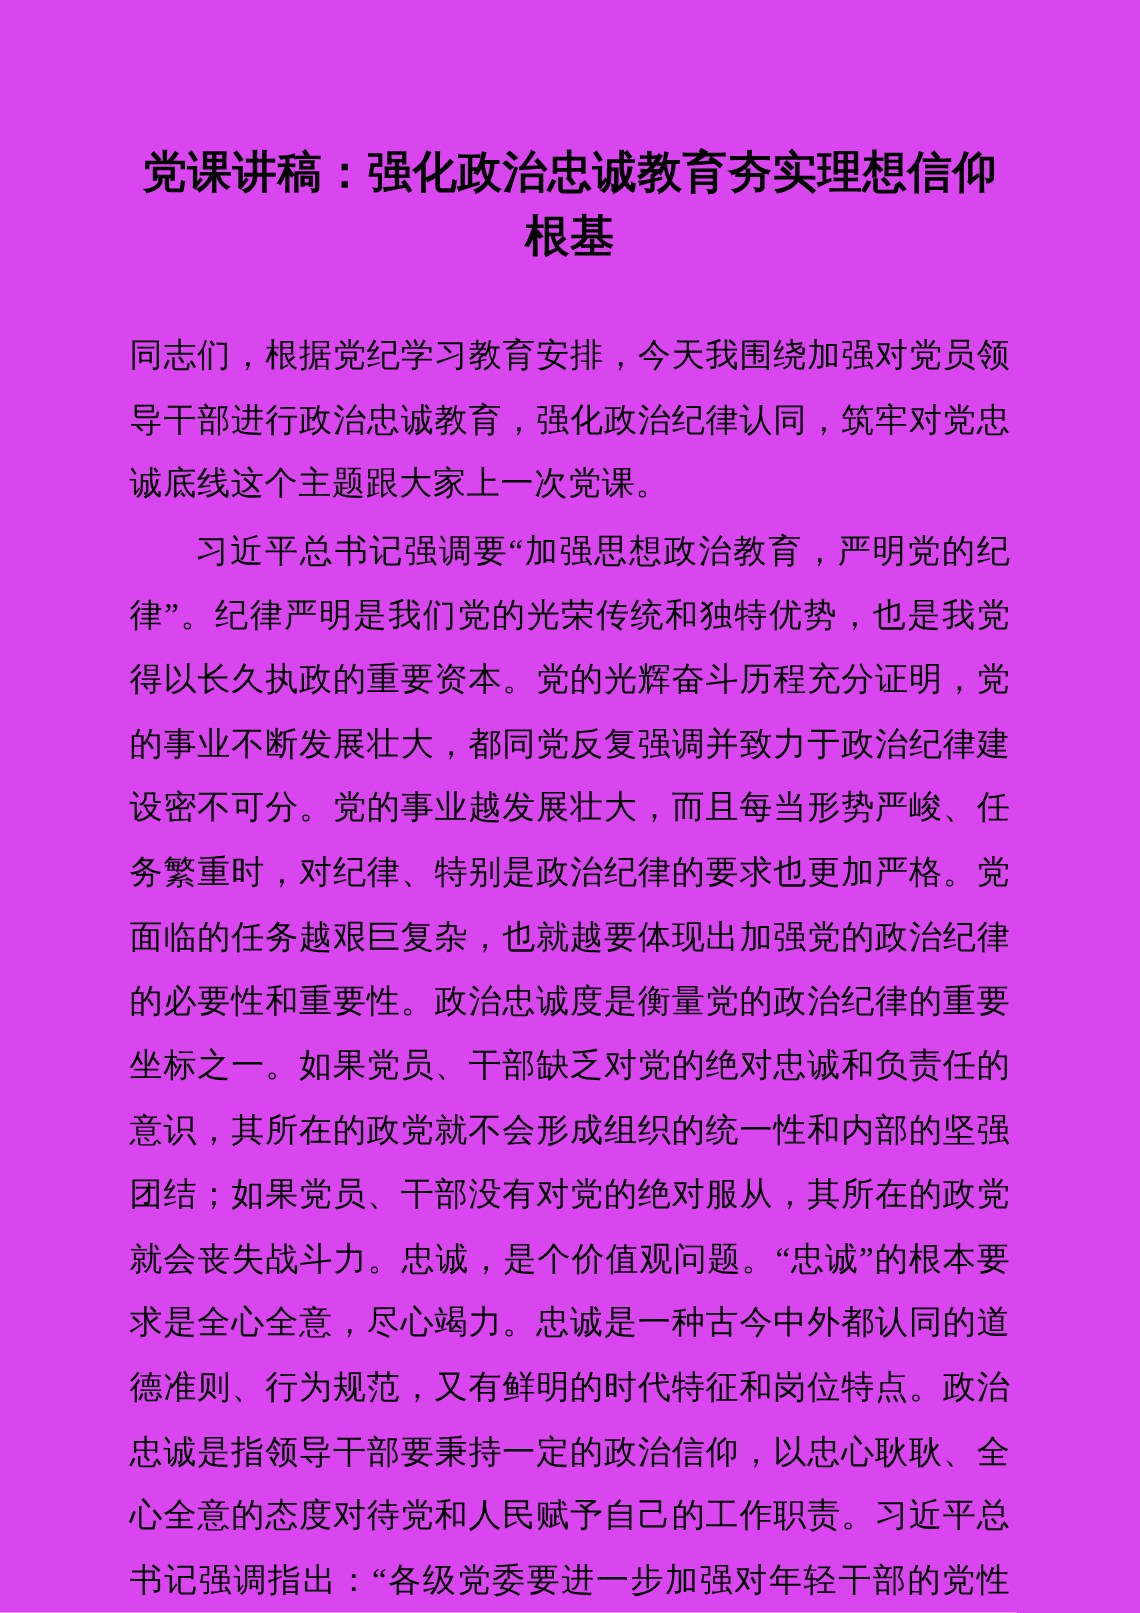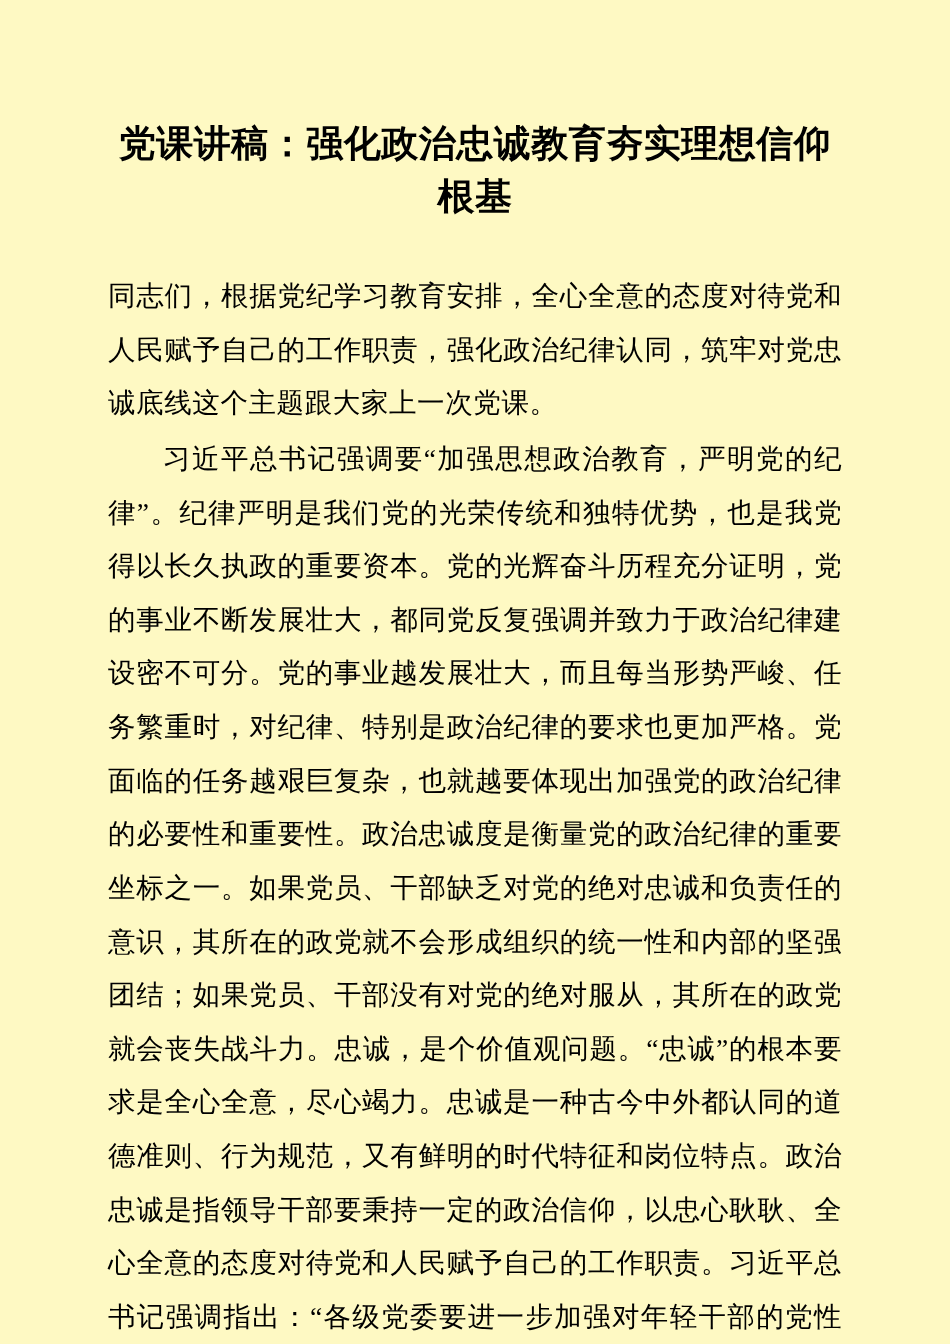--- a/index.html
+++ b/index.html
@@ -13,21 +13,21 @@
     font-family: "Liberation Serif", "DejaVu Serif", serif;
     color: #000000;
     overflow: hidden;
   }
   .page {
     position: relative;
     width: 950px;
     height: 1344px;
     box-sizing: border-box;
     padding: 118px 108px 40px 108px;
-    background: #fef9c3;
+    background: #d946ef;
   }
   .doc-title {
     font-family: "DejaVu Sans", "Liberation Sans", sans-serif;
     font-weight: bold;
     font-size: 37px;
     line-height: 1.42;
     text-align: center;
     letter-spacing: 0.5px;
     margin: 0 0 46px 0;
     color: #000000;
@@ -49,16 +49,16 @@
     text-indent: 2em;
   }
 </style>
 </head>
 <body>
 
 <div class="page">
   <h1 class="doc-title">党课讲稿：强化政治忠诚教育夯实理想信仰根基</h1>
 
   <div class="body-text">
-    <p class="para">同志们，根据党纪学习教育安排，全心全意的态度对待党和人民赋予自己的工作职责，强化政治纪律认同，筑牢对党忠诚底线这个主题跟大家上一次党课。</p>
+    <p class="para">同志们，根据党纪学习教育安排，今天我围绕加强对党员领导干部进行政治忠诚教育，强化政治纪律认同，筑牢对党忠诚底线这个主题跟大家上一次党课。</p>
     <p class="para indent">习近平总书记强调要“加强思想政治教育，严明党的纪律”。纪律严明是我们党的光荣传统和独特优势，也是我党得以长久执政的重要资本。党的光辉奋斗历程充分证明，党的事业不断发展壮大，都同党反复强调并致力于政治纪律建设密不可分。党的事业越发展壮大，而且每当形势严峻、任务繁重时，对纪律、特别是政治纪律的要求也更加严格。党面临的任务越艰巨复杂，也就越要体现出加强党的政治纪律的必要性和重要性。政治忠诚度是衡量党的政治纪律的重要坐标之一。如果党员、干部缺乏对党的绝对忠诚和负责任的意识，其所在的政党就不会形成组织的统一性和内部的坚强团结；如果党员、干部没有对党的绝对服从，其所在的政党就会丧失战斗力。忠诚，是个价值观问题。“忠诚”的根本要求是全心全意，尽心竭力。忠诚是一种古今中外都认同的道德准则、行为规范，又有鲜明的时代特征和岗位特点。政治忠诚是指领导干部要秉持一定的政治信仰，以忠心耿耿、全心全意的态度对待党和人民赋予自己的工作职责。习近平总书记强调指出：“各级党委要进一步加强对年轻干部的党性教育，特别要加强政治忠诚教育、道德</p>
   </div>
 </div>
 
 </body></html>

